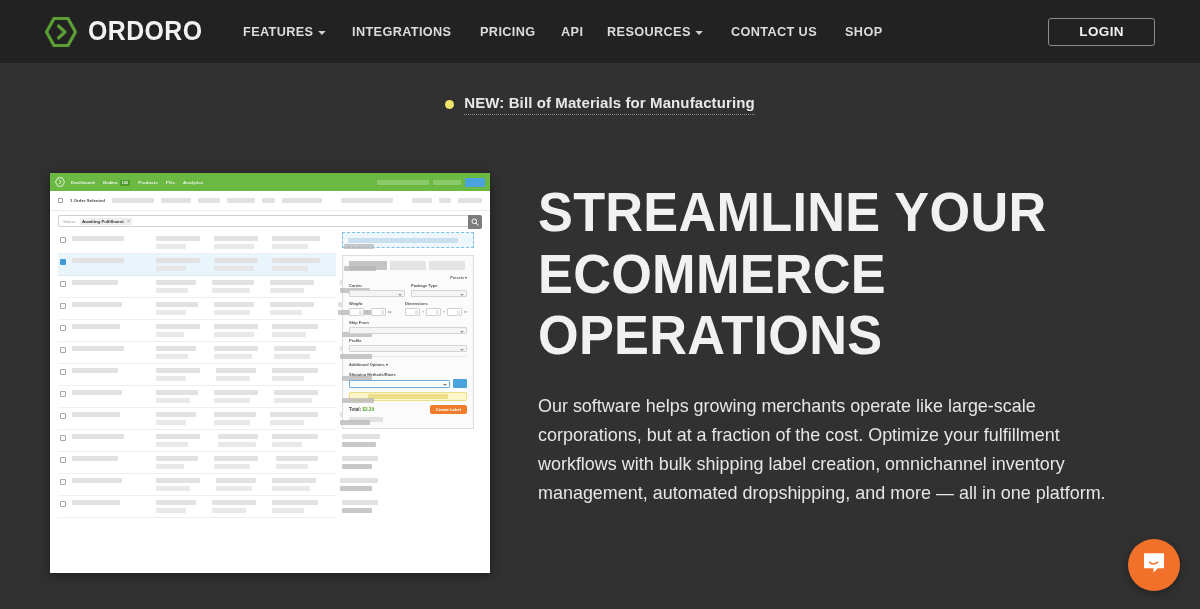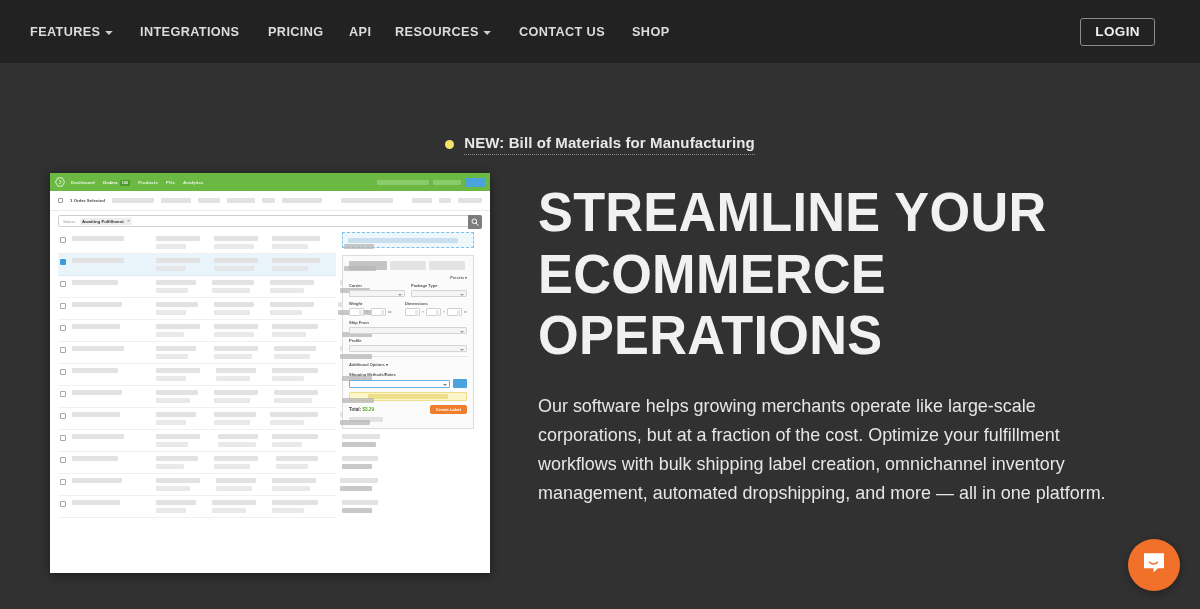--- a/index.html
+++ b/index.html
@@ -40,35 +40,34 @@
   }
   .caret {
     width: 0; height: 0;
     border-left: 4px solid transparent;
     border-right: 4px solid transparent;
     border-top: 4.5px solid #cfcfcf;
     display: inline-block; position: relative; top: 1px;
   }
   .login-btn {
     position: absolute; right: 45px; top: 18px;
-    padding: 5px 14px 6px;
+    padding: 5px 30px 6px;
     border: 1px solid #8d8d8d; border-radius: 3px;
     font-size: 13.5px; font-weight: bold; color: #f0f0f0;
     letter-spacing: 0.4px; background: transparent; cursor: pointer;
   }
 
   
   .announce {
     position: absolute; top: 94px; left: 0; width: 1200px;
     display: flex; justify-content: center; align-items: center;
   }
   .announce-inner {
     display: flex; align-items: center; gap: 10px;
     cursor: pointer;
-    margin-top: 40px;
   }
   .announce-dot {
     width: 9px; height: 9px; border-radius: 50%;
     background: #f2e36b; flex: none;
   }
   .announce-text {
     font-size: 15px; font-weight: bold; color: #e8e8e8;
     border-bottom: 1px dotted #8e8e8e; padding-bottom: 3px;
     letter-spacing: 0.1px;
   }
@@ -260,20 +259,29 @@
     width: 52px; height: 52px; border-radius: 50%;
     background: #f2712a; cursor: pointer;
     display: flex; align-items: center; justify-content: center;
     box-shadow: 0 2px 8px rgba(0,0,0,0.35);
   }
 </style>
 </head>
 <body>
 
 <div class="topnav">
+  <div class="brand">
+    <span>
+      <svg class="brand-mark" viewBox="0 0 32 30">
+        <polygon points="9,1.5 23,1.5 30.5,15 23,28.5 9,28.5 1.5,15" fill="none" stroke="#5a9e34" stroke-width="3.2"></polygon>
+        <path d="M13.5 9 L20 15 L13.5 21" fill="none" stroke="#5a9e34" stroke-width="3.2" stroke-linecap="round" stroke-linejoin="round"></path>
+      </svg>
+    </span>
+    <span class="brand-name">ORDORO</span>
+  </div>
 
   <nav class="navlinks">
     <div class="navlink">
       <span>FEATURES</span>
       <i class="caret"></i>
     </div>
     <div class="navlink">
       <span>INTEGRATIONS</span>
     </div>
     <div class="navlink">

